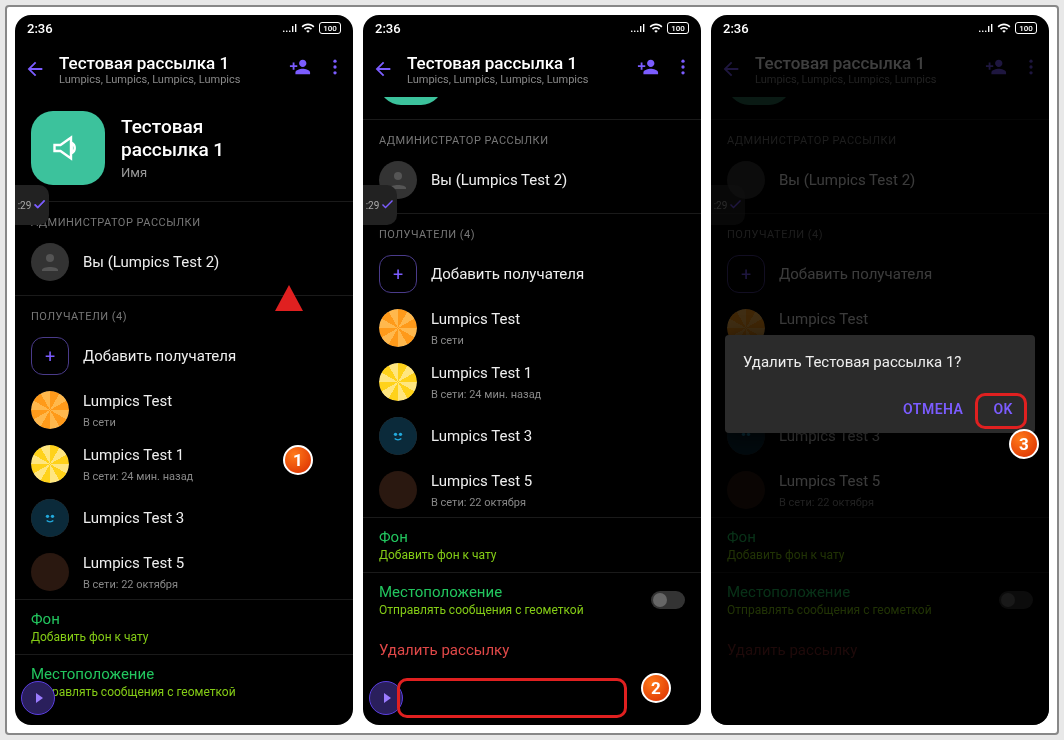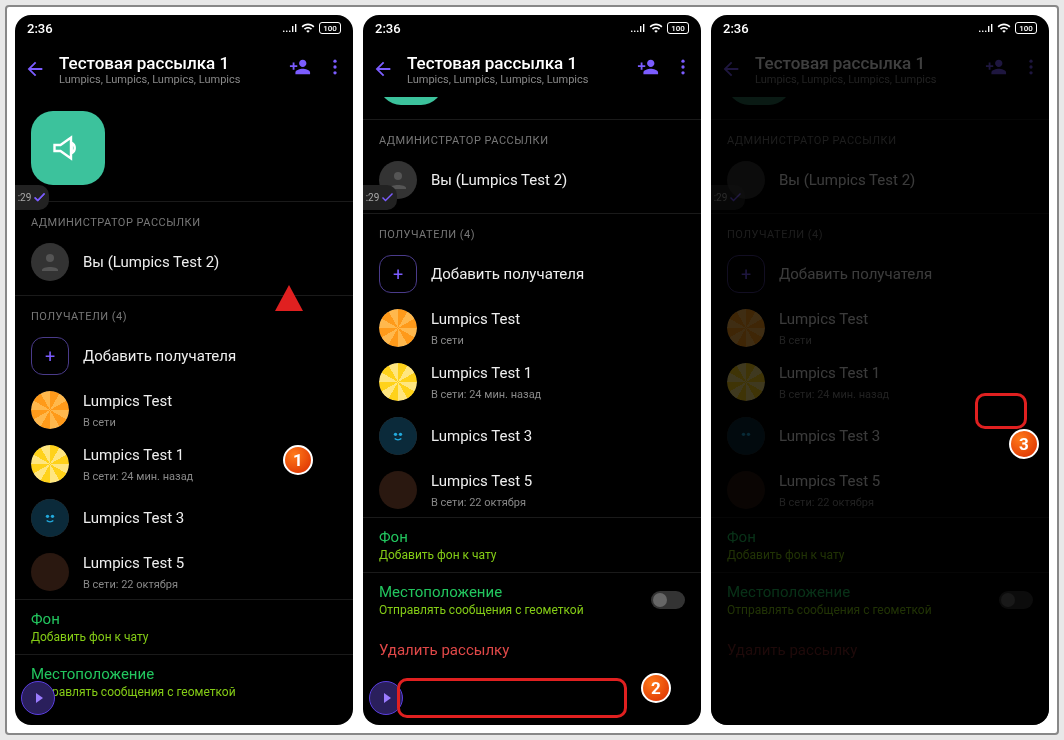--- a/index.html
+++ b/index.html
@@ -121,21 +121,21 @@
   }
   .toggle::after {
     content:''; position:absolute; left:2px; top:2px;
     width:14px;height:14px;border-radius:50%;background:#666;
   }
   .delete-link { color: #e04848; font-size: 15px; padding: 14px 16px; }
 
   .msg-strip {
     position: absolute; left: 0; top: 170px;
     background: #222; border-radius: 0 10px 10px 0;
-    height: 25px; width: 34px;
+    height: 40px; width: 34px;
     display:flex; align-items:center; justify-content:center; gap:3px;
     font-size: 10px; color:#aaa;
     z-index: 6;
   }
   .msg-strip.ms2 { top: 170px; }
   .msg-strip svg { width: 12px; height: 12px; fill:#7b5cff; }
 
   .fab {
     position: absolute; left: 6px; bottom: 10px;
     width: 34px; height: 34px; border-radius: 50%;
@@ -271,20 +271,25 @@
           <path d="M5 12l2-2 5 5 12-13 2 2L12 19z" transform="translate(-4,0)"></path>
         </svg>
     </div>
 
     <div class="content">
       <div class="profile-head">
         <div class="avatar-lg">
           <svg viewBox="0 0 24 24">
               <path fill="none" stroke="#fff" stroke-width="1.6" d="M3 10v4h4l7 5V5l-7 5H3zm13.5 2c0-1.5-.8-2.8-2-3.5v7c1.2-.7 2-2 2-3.5z"></path>
             </svg>
+        </div>
+        <div class="profile-texts">
+          <div class="profile-name">Тестовая</div>
+          <div class="profile-name">рассылка 1</div>
+          <div class="profile-sub">Имя</div>
         </div>
       </div>
 
       <div class="section-label">АДМИНИСТРАТОР РАССЫЛКИ</div>
       <div class="row">
         <div class="row-av">
           <svg viewBox="0 0 24 24" width="24" height="24" fill="#555">
               <circle cx="12" cy="8" r="4"></circle>
               <path d="M4 20c0-4 16-4 16 0v1H4z"></path>
             </svg>
@@ -615,18 +620,25 @@
             <div class="setting-title">Местоположение</div>
             <div class="setting-sub">Отправлять сообщения с геометкой</div>
           </div>
           <div class="toggle"></div>
         </div>
       <div class="delete-link" style="color:#7a2828">Удалить рассылку</div>
     </div>
 
     <div class="dim-overlay"></div>
 
+    <div class="dialog">
+      <div class="dialog-title">Удалить Тестовая рассылка 1?</div>
+      <div class="dialog-actions">
+        <div class="dialog-btn">ОТМЕНА</div>
+        <div class="dialog-btn">OK</div>
+      </div>
+    </div>
 
     <div class="red-box" style="right:22px; top:378px; width:52px; height:36px;"></div>
     <div class="anno-circle" style="right:10px; top:414px;">3</div>
   </div>
 
 </div>
 
 </body></html>

